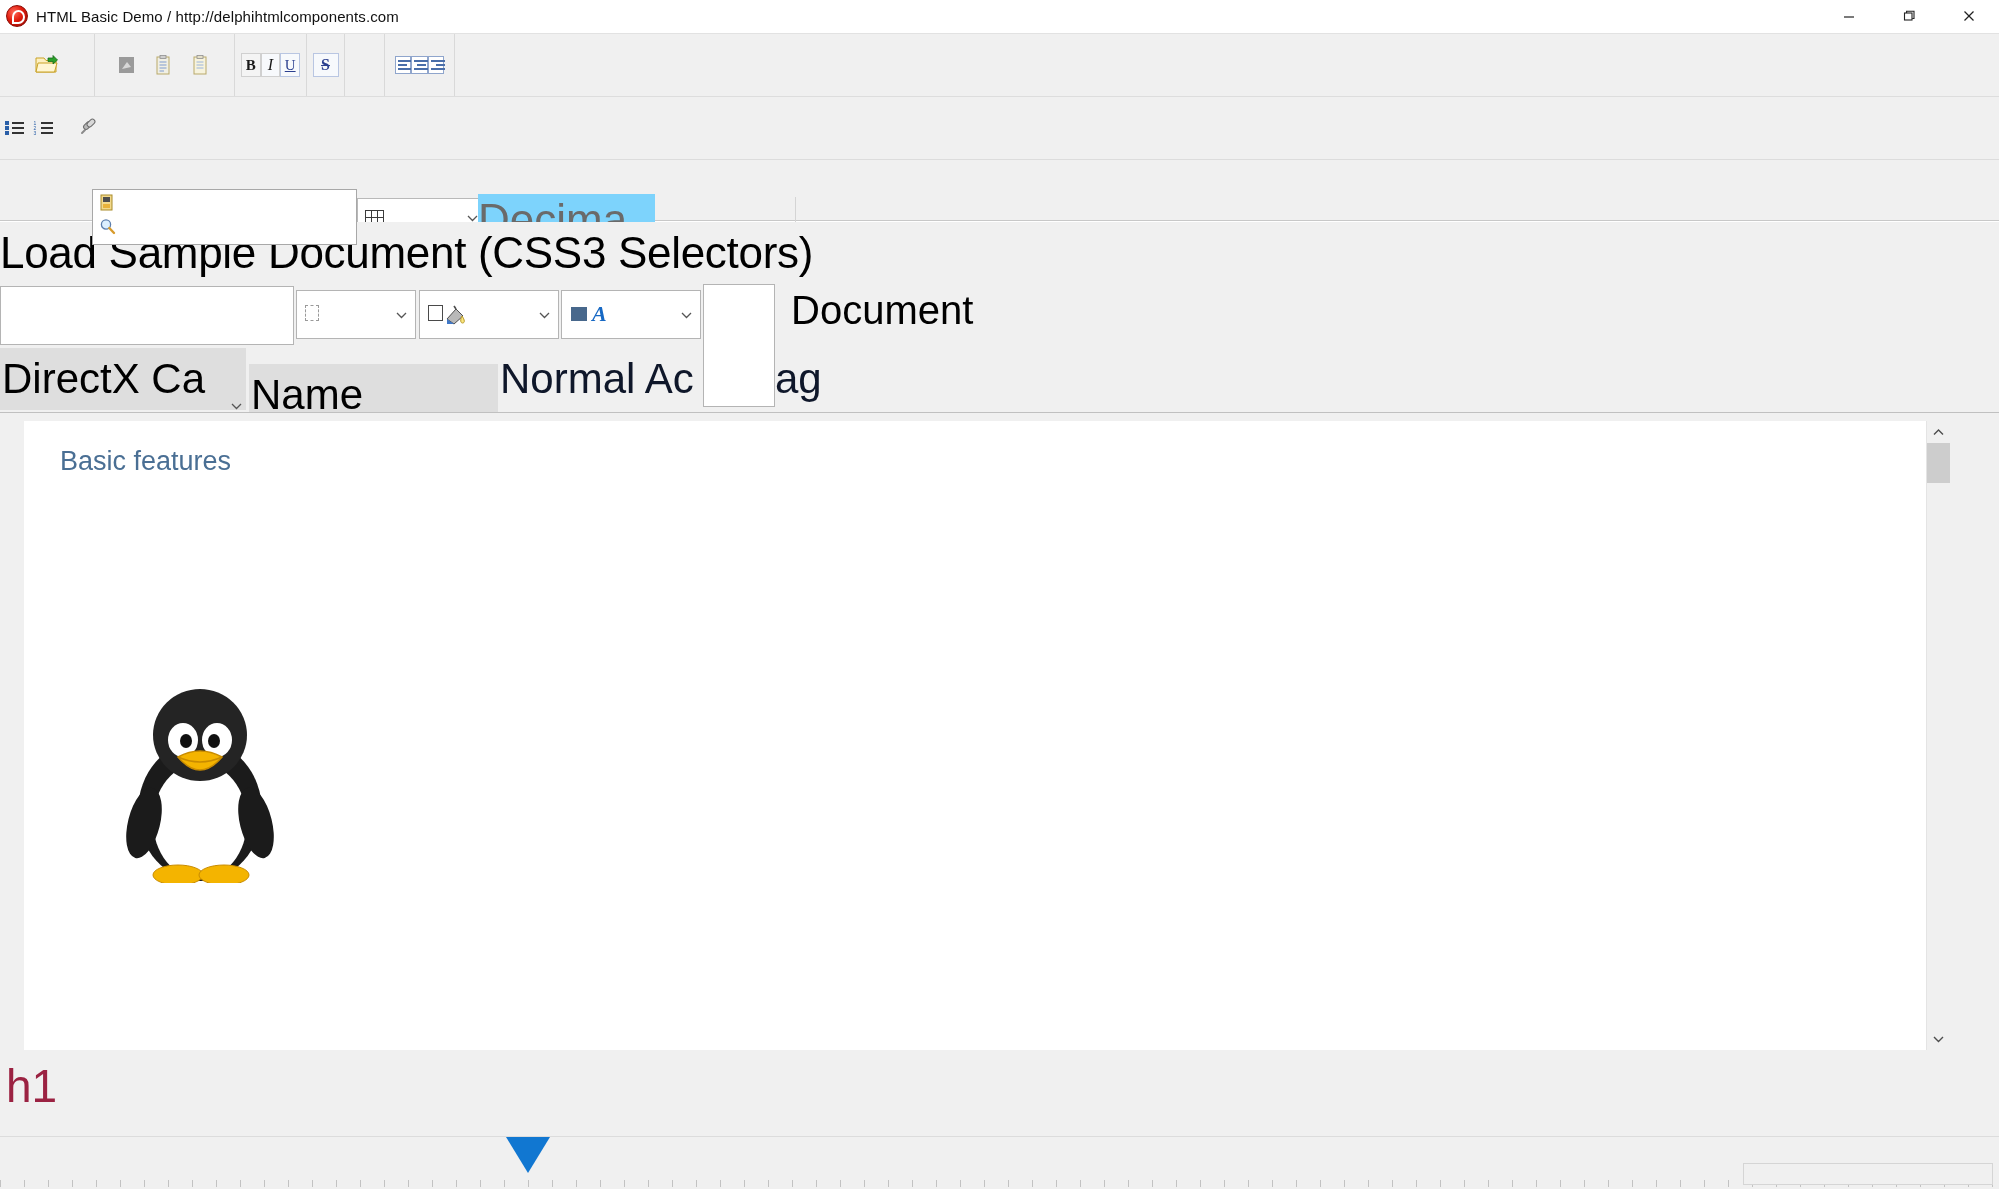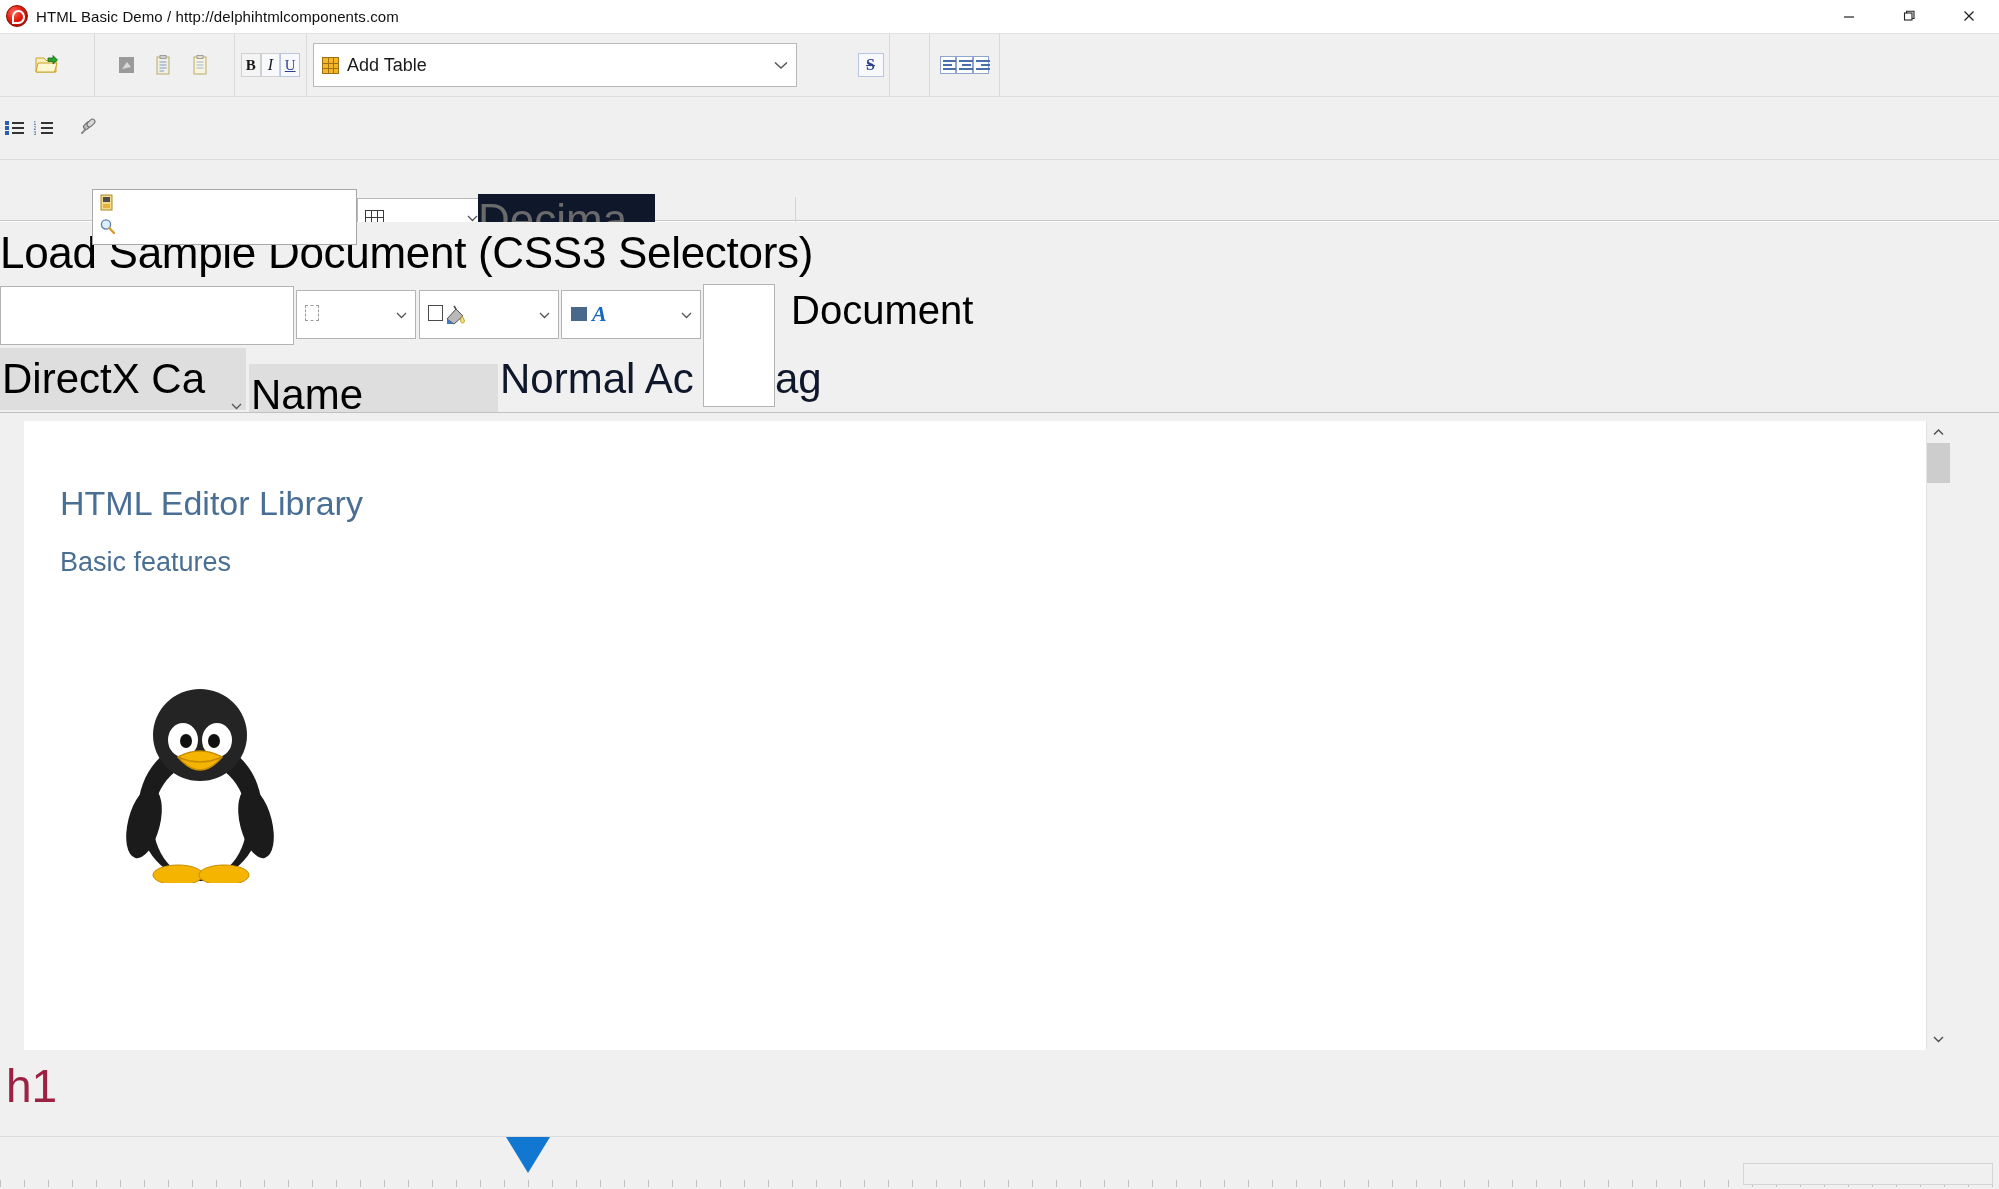--- a/index.html
+++ b/index.html
@@ -183,21 +183,21 @@
     border: 1px solid #3b3b3b; box-sizing: border-box; position: relative; background:#fff;
   }
   .tbl-glyph::before { content:""; position:absolute; left:0; right:0; top:6px; height:1px; background:#3b3b3b;}
   .tbl-glyph::after  { content:""; position:absolute; top:0; bottom:0; left:5px; width:1px; background:#3b3b3b;
                        box-shadow: 6px 0 0 #3b3b3b;}
 
   .decima {
     position: absolute;
     left: 478px; top: 97px;
     width: 177px; height: 52px;
-    background: #0f172a;
+    background: #7dd3fc;
     display: flex; align-items: center;
     overflow: hidden;
   }
   .decima span {
     font-size: 44px;
     color: #6a6a6a;
     white-space: nowrap;
     line-height: 1;
   }
   .tb2-div { position:absolute; left:795px; top:100px; width:1px; height:45px; background:#d4d4d4;}
@@ -480,31 +480,20 @@
       </svg>
     </div>
   </div>
 
   <div class="tb-group g-bold">
     <div class="btn-ti bold-b">B</div>
     <div class="btn-ti ital-i">I</div>
     <div class="btn-ti und-u">U</div>
   </div>
 
-  <div class="tb-group g-combo">
-    <div class="combo">
-      <span class="c-icon grid-icon"></span>
-      <span class="c-label">Add Table</span>
-      <span class="chev">
-        <svg width="14" height="9" viewBox="0 0 14 9">
-            <polyline points="1,1.5 7,7 13,1.5" fill="none" stroke="#555" stroke-width="1.5"></polyline>
-          </svg>
-      </span>
-    </div>
-  </div>
 
   <div class="tb-group g-strike">
     <div class="btn-ti strike-s">S</div>
   </div>
 
   <div class="tb-group g-spacer"></div>
 
   <div class="tb-group g-align">
     <span class="align-ic">
       <i style="top:3px;width:14px"></i>
@@ -656,21 +645,20 @@
       </span>
     </div>
     <div class="plain-txt t-normal">Normal Ac</div>
     <div class="cover-white"></div>
     <div class="plain-txt t-ag">ag</div>
   </div>
 </div>
 
 <div class="editor-wrap">
   <div class="editor-page">
-    <h1 class="doc-h1">HTML Editor Library</h1>
     <h2 class="doc-h2">Basic features</h2>
 
     <span class="penguin">
       <svg width="160" height="200" viewBox="0 0 160 200">
         <ellipse cx="80" cy="128" rx="62" ry="70" fill="#1b1b1b"></ellipse>
         <ellipse cx="80" cy="138" rx="47" ry="58" fill="#ffffff"></ellipse>
         <ellipse cx="80" cy="52" rx="47" ry="46" fill="#242424"></ellipse>
         <ellipse cx="63" cy="57" rx="15" ry="17" fill="#ffffff"></ellipse>
         <ellipse cx="97" cy="57" rx="15" ry="17" fill="#ffffff"></ellipse>
         <ellipse cx="66" cy="58" rx="6" ry="7" fill="#101010"></ellipse>

